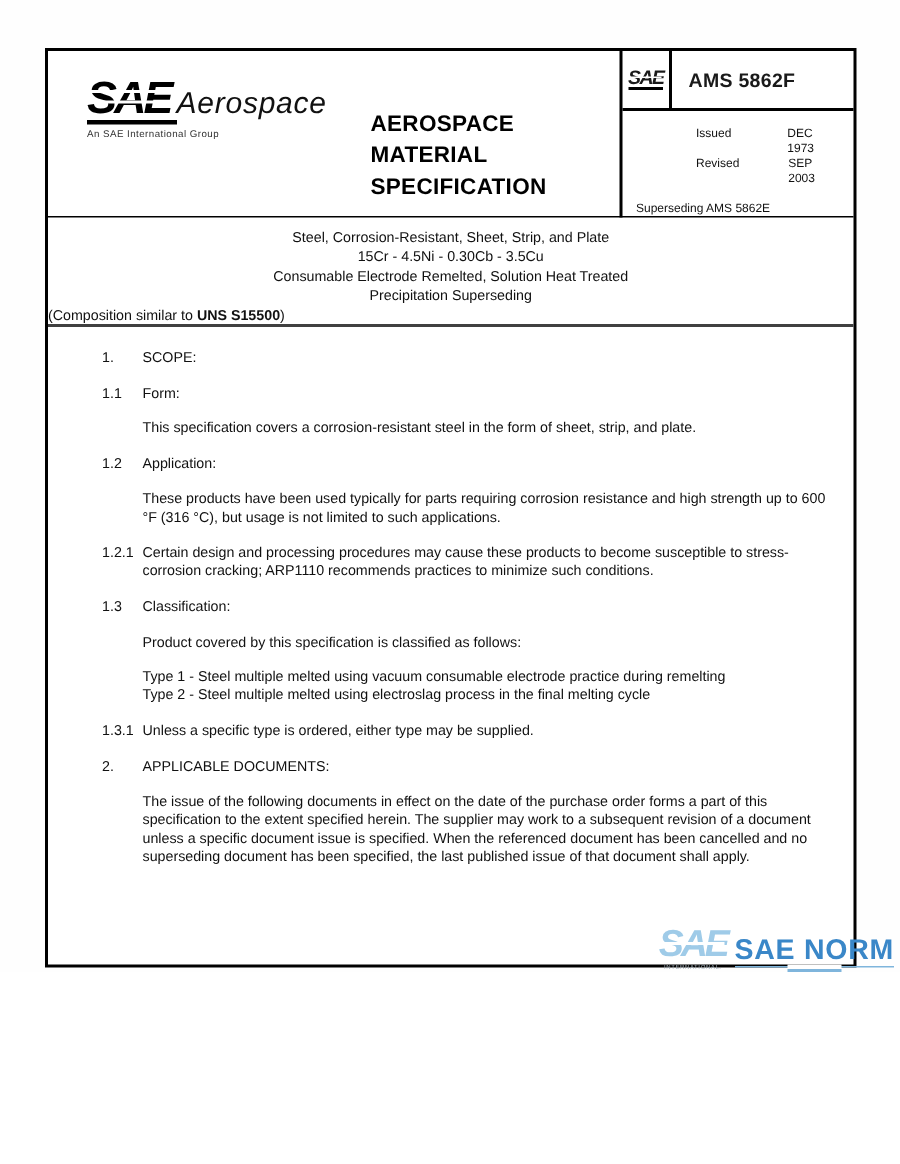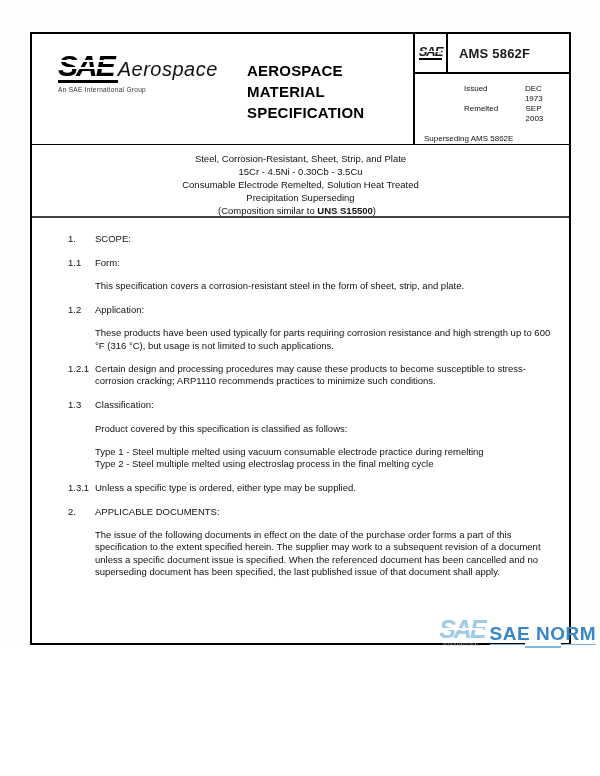--- a/index.html
+++ b/index.html
@@ -14,36 +14,36 @@
   .header { position:relative; height:111px; border-bottom:1.5px solid #000; }
   .logo-block { position:absolute; left:26px; top:18px; }
   .logo-line { display:flex; align-items:flex-end; }
   .logo-sae { position:relative; display:inline-block; font-style:italic; font-weight:900; font-size:30px; letter-spacing:-2px; color:#000; line-height:28px; padding-right:4px; border-bottom:3px solid #000; }
   .logo-sae::before, .logo-sae::after { content:""; position:absolute; left:-2px; right:2px; height:2px; background:#fff; }
   .logo-sae::before { top:8px; }
   .logo-sae::after  { top:15px; }
   .logo-aero { font-style:italic; font-weight:400; font-size:20px; color:#111; line-height:28px; letter-spacing:0.5px; }
   .logo-tagline { font-size:6.5px; color:#333; margin-top:3px; letter-spacing:0.3px; }
 
-  .doc-type { position:absolute; left:215px; top:26px; width:155px; font-weight:bold; font-size:15px; line-height:21px; letter-spacing:0.2px; color:#000; }
+  .doc-type { position:absolute; left:215px; top:38px; width:155px; font-weight:bold; font-size:15px; line-height:21px; letter-spacing:0.2px; color:#000; }
 
   .badge { position:absolute; right:0; top:0; width:156px; height:111px; border-left:2px solid #000; }
   .badge-top { display:flex; height:40px; border-bottom:2px solid #000; }
   .badge-logo-cell { width:33px; border-right:2px solid #000; display:flex; align-items:center; justify-content:center; }
   .badge-sae { position:relative; font-style:italic; font-weight:900; font-size:13px; letter-spacing:-1px; border-bottom:2px solid #000; line-height:12px; }
   .badge-sae::before { content:""; position:absolute; left:0; right:1px; top:5px; height:1px; background:#fff; }
   .badge-num-cell { flex:1; display:flex; align-items:center; padding-left:11px; font-weight:bold; font-size:13px; letter-spacing:0.2px; }
   .badge-meta { padding:10px 9px 0 9px; font-size:8px; line-height:10px; color:#111; }
   .meta-row { display:flex;padding-left:40px; }
   .meta-label { width:64px; }
   .meta-superseding { margin-top:10px; }
 
   
   .title-block { height:73px; border-bottom:2px solid #404040; padding-top:7px; font-size:9.5px; line-height:13px; text-align:center; color:#111; }
-  .comp-line { text-align:center; padding-right:7px; margin-top:0px; }
+  .comp-line { text-align:left; padding-right:7px; margin-top:0px; }
   .comp-bold { font-weight:bold; }
 
   
   .body-area { padding:15px 18px 0 36px; font-size:9.5px; line-height:12.2px; color:#111; }
   .sec-row { display:flex; margin-bottom:11.4px; }
   .sec-num { flex:0 0 27px; }
   .sec-txt { flex:1; white-space:pre-line; }
 
   
   .footer { position:absolute; left:30px; top:651px; width:541px; color:#222; }
@@ -89,21 +89,21 @@
             <span class="badge-sae">SAE</span>
           </div>
           <div class="badge-num-cell">AMS 5862F</div>
         </div>
         <div class="badge-meta">
           <div class="meta-row">
             <span class="meta-label">Issued</span>
             <span>DEC 1973</span>
           </div>
           <div class="meta-row">
-            <span class="meta-label">Remelted</span>
+            <span class="meta-label">Revised</span>
             <span>SEP 2003</span>
           </div>
           <div class="meta-superseding">Superseding AMS 5862E</div>
         </div>
       </div>
     </div>
 
     <div class="title-block">
       <div>
 

